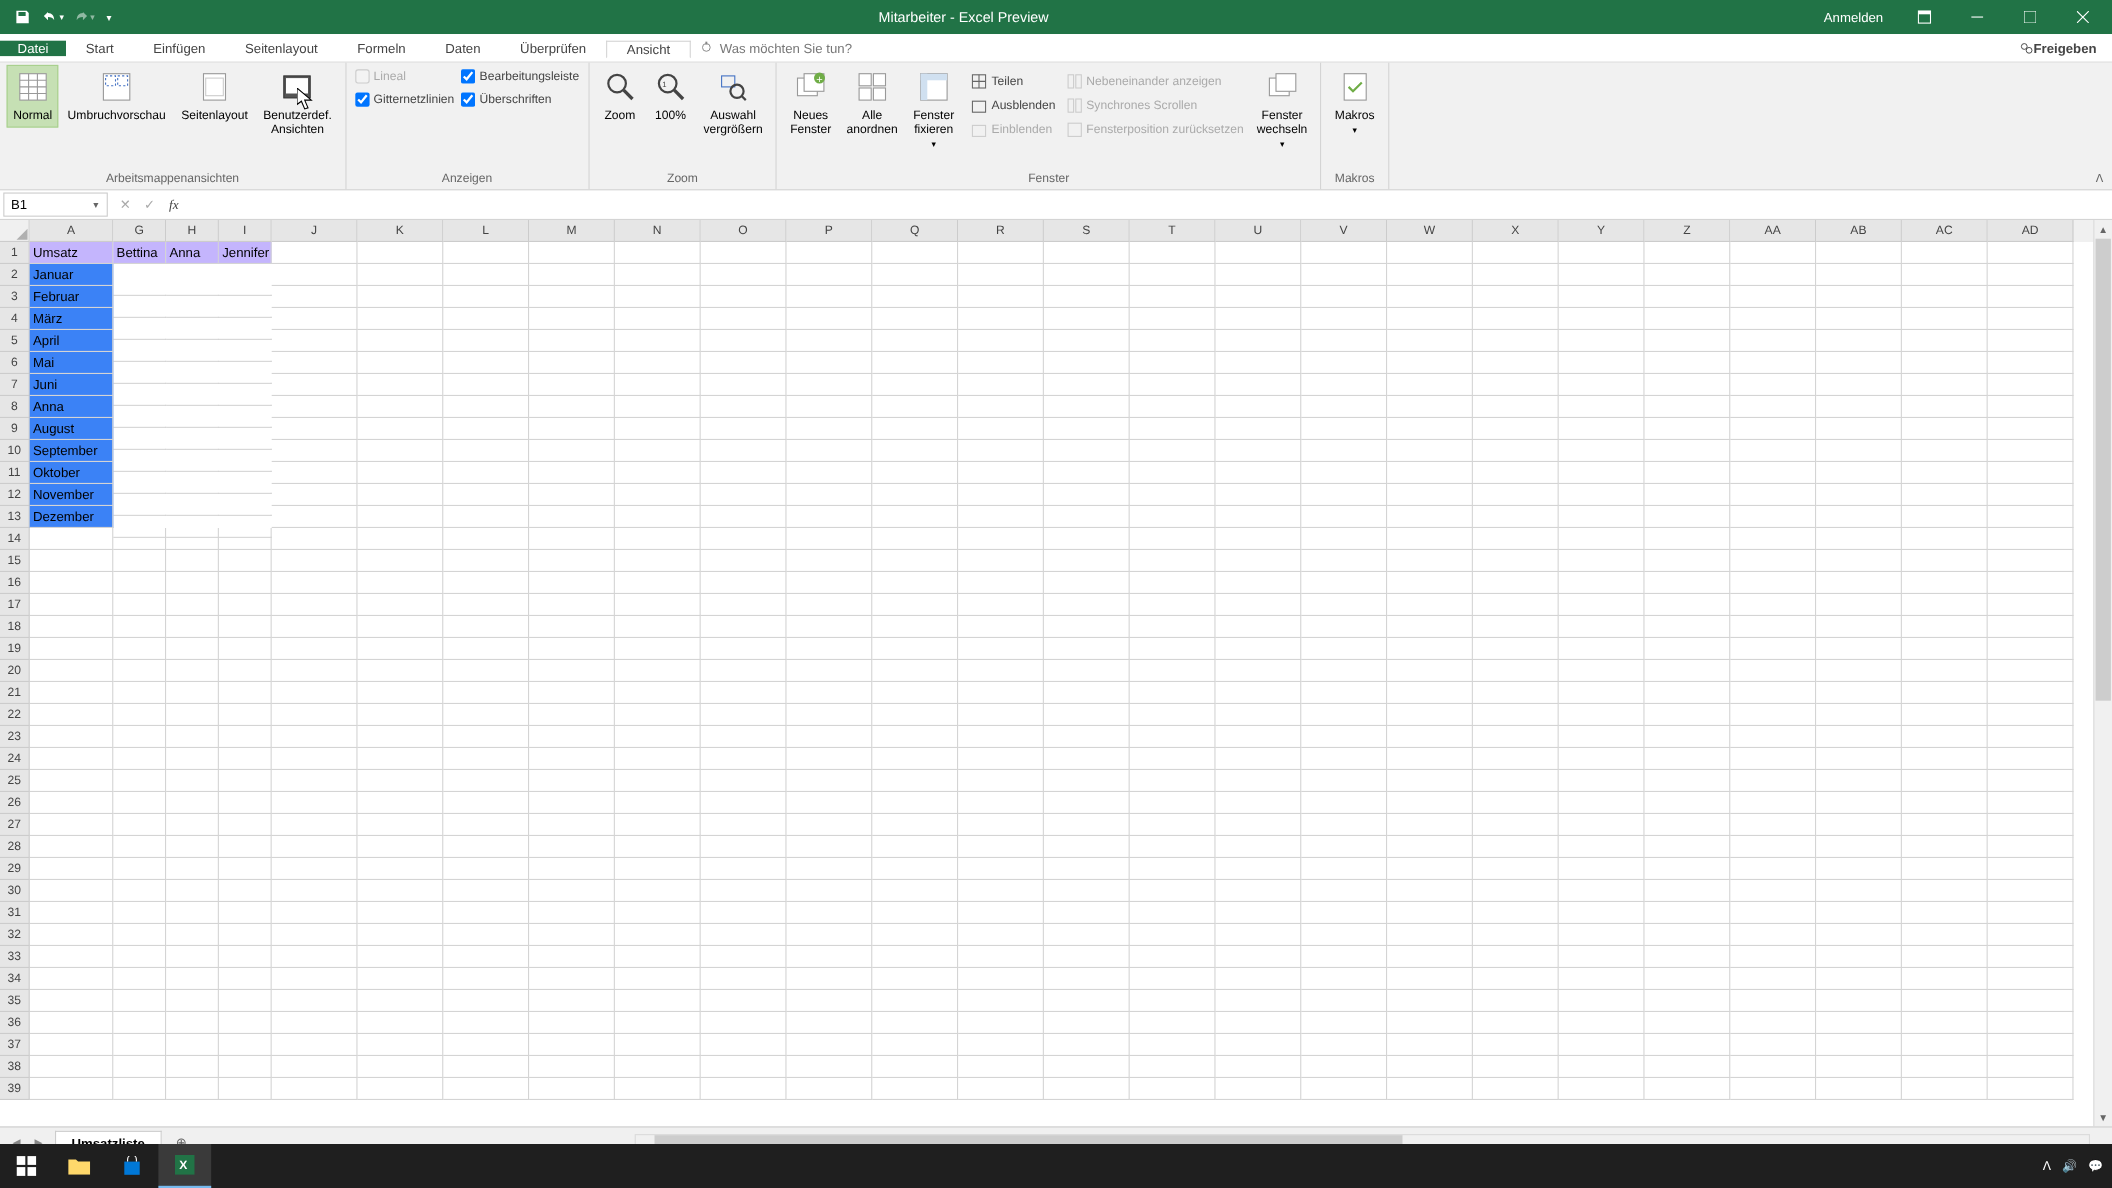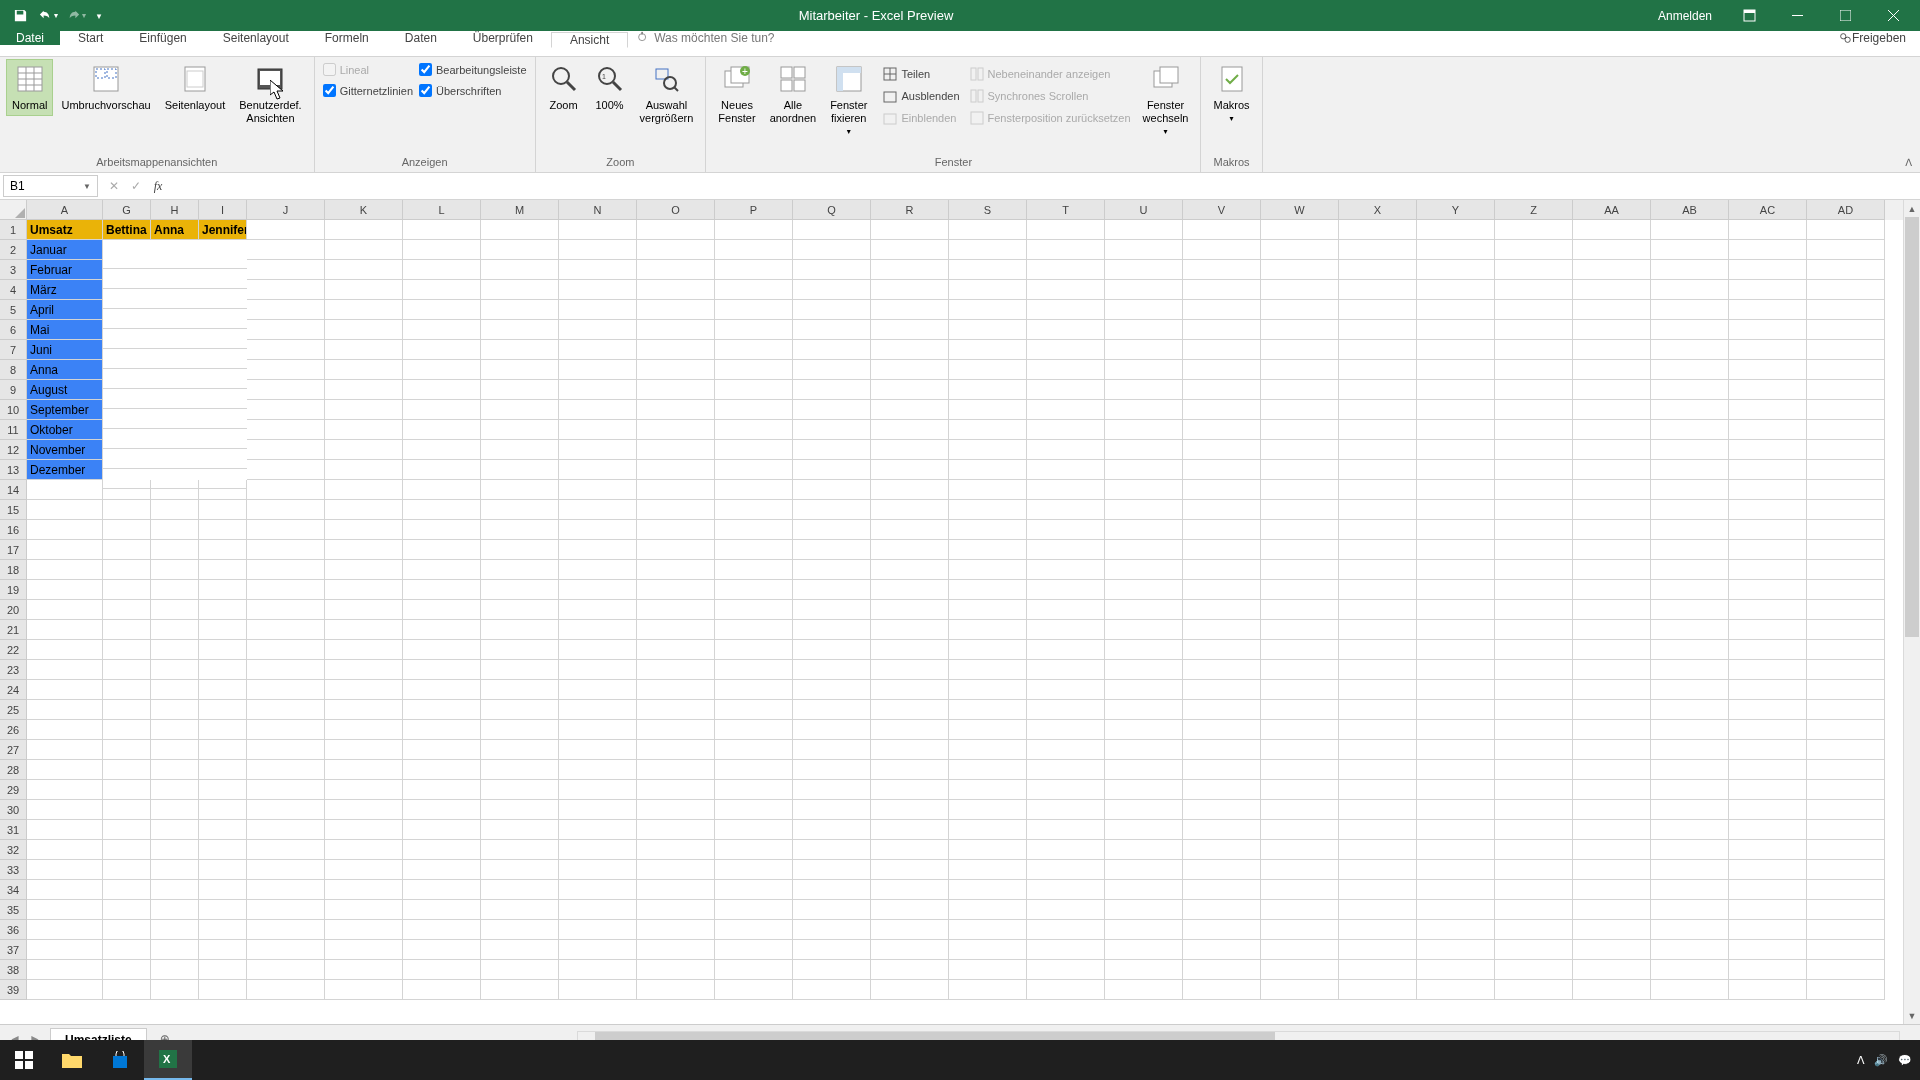--- a/index.html
+++ b/index.html
@@ -8,27 +8,27 @@
 
 .titlebar { height: 31px; background: #217346; display: flex; align-items: center; color: #fff; font-size: 12px; }
 .qat { display: flex; align-items: center; padding-left: 8px; gap: 4px; }
 .qat-item { width: 24px; height: 24px; display: flex; align-items: center; justify-content: center; cursor: pointer; }
 .title-center { flex: 1; text-align: center; font-size: 13px; }
 .title-right { display: flex; align-items: center; gap: 2px; padding-right: 4px; }
 .signin { padding: 0 12px; height: 31px; display: flex; align-items: center; cursor: pointer; }
 .winbtn { width: 46px; height: 31px; display: flex; align-items: center; justify-content: center; cursor: pointer; }
 
 
-.menubar { height: 26px; background: #fff; display: flex; align-items: flex-start; border-bottom: 1px solid #d4d4d4; font-size: 12px; }
+.menubar { height: 26px; background: #fff; display: flex; align-items: center; border-bottom: 1px solid #d4d4d4; font-size: 12px; }
 .tab { padding: 0 18px; display: flex; align-items: center; cursor: pointer; color: #444; }
 .tab.file { background: #217346; color: #fff; padding: 0 16px; }
 .tab.active { background: #fff; border: 1px solid #d4d4d4; border-bottom: 1px solid #fff; position: relative; top: 1px; }
 .tellme { display: flex; align-items: center; color: #777; padding: 0 8px; gap: 4px; }
 .tellme svg { width: 14px; height: 14px; }
-.share { margin-left: auto; padding: 0 14px; display: flex; align-items: center; gap: 0; cursor: pointer; color: #444; }
+.share { margin-left: auto; padding: 0 14px; display: flex; align-items: center; gap: 0; cursor: pointer; color: #444; font-weight: bold; }
 
 
 .ribbon { height: 116px; background: #f1f1f1; border-bottom: 1px solid #d4d4d4; display: flex; position: relative; }
 .ribbon-group { border-right: 1px solid #d4d4d4; display: flex; flex-direction: column; padding: 2px 6px; }
 .ribbon-group-content { flex: 1; display: flex; align-items: flex-start; gap: 2px; }
 .ribbon-group-label { text-align: center; font-size: 11px; color: #666; padding: 2px 0; }
 .rbtn-large { display: flex; flex-direction: column; align-items: center; justify-content: flex-start; padding: 4px 6px; cursor: pointer; font-size: 11px; text-align: center; line-height: 13px; min-width: 40px; }
 .rbtn-large.active { background: #c6e0b4; border: 1px solid #a9d08e; padding: 3px 5px; }
 .rbtn-large .ricon { width: 32px; height: 32px; margin-bottom: 4px; display: flex; align-items: center; justify-content: center; }
 .rcheck { display: flex; align-items: center; gap: 4px; font-size: 11px; padding: 4px 2px; color: #444; cursor: pointer; }
@@ -58,21 +58,21 @@
 .gridbody { display: flex; }
 .rowheaders { display: flex; flex-direction: column; }
 .rowh { width: 27px; height: 20px; border-right: 1px solid #ccc; border-bottom: 1px solid #ccc; background: #e6e6e6; display: flex; align-items: center; justify-content: center; font-size: 11px; color: #444; }
 .cells { position: relative; }
 .row { display: flex; height: 20px; }
 .cell { border-right: 1px solid #d4d4d4; border-bottom: 1px solid #d4d4d4; font-size: 12px; padding: 0 3px; display: flex; align-items: center; overflow: hidden; white-space: nowrap; }
 .cell.wa { width: 76px; }
 .cell.wn { width: 48px; }
 .cell.wd { width: 78px; }
 .cell.num { justify-content: flex-end; margin-top: 28px; }
-.cell.yellowhdr { background: #eab308; font-weight: bold; }
+.cell.yellowhdr { background: #c4b5fd; font-weight: normal; }
 .cell.bluemonth { background: #3b82f6; }
 .vscroll { position: absolute; right: 0; top: 200px; bottom: 56px; width: 17px; background: #f0f0f0; border-left: 1px solid #dadada; }
 .vscroll-thumb { position: absolute; top: 17px; left: 1px; right: 1px; height: 420px; background: #cdcdcd; }
 .vscroll-btn { position: absolute; left: 0; right: 0; height: 17px; display: flex; align-items: center; justify-content: center; font-size: 9px; color: #666; }
 
 
 .sheettabs { position: absolute; bottom: 28px; left: 0; right: 0; height: 28px; background: #f0f0f0; border-top: 1px solid #ccc; display: flex; align-items: center; font-size: 12px; }
 .tabnav { display: flex; padding: 0 6px; gap: 2px; }
 .tabnav-btn { width: 18px; height: 18px; display: flex; align-items: center; justify-content: center; color: #888; cursor: pointer; }
 .sheettab { padding: 4px 14px; background: #fff; border: 1px solid #ccc; border-bottom: none; position: relative; top: 1px; font-weight: bold; cursor: pointer; }

